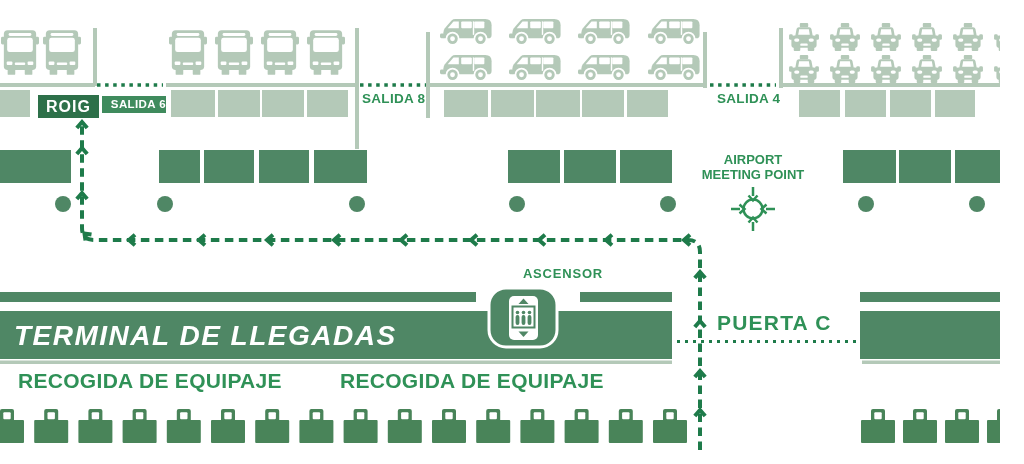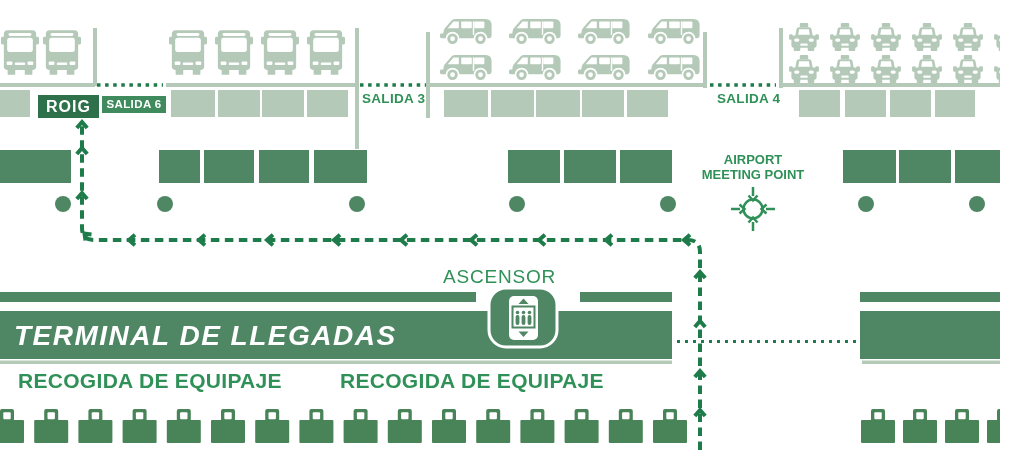--- a/index.html
+++ b/index.html
@@ -7,28 +7,28 @@
     position:relative;width:1000px;height:464px;overflow:hidden;background:#fff;
     font-family:"Liberation Sans",sans-serif;
   }
   .stage svg{position:absolute;left:0;top:0;}
   .lbl{position:absolute;white-space:nowrap;}
   .badge-roig{
     left:38px;top:95px;width:61px;height:23px;line-height:23px;text-align:center;
     background:var(--roig_bg);color:#fff;font-weight:800;font-size:16px;letter-spacing:1px;
   }
   .badge-salida6{
-    left:102px;top:96px;width:64px;height:17px;line-height:17px;text-align:center;
+    left:102px;top:96px;width:64px;height:17px;line-height:17px;text-align:right;
     background:var(--salida6_bg);color:#fff;font-weight:700;font-size:11.5px;letter-spacing:.4px;
   }
   .g-text{color:var(--text_green);}
   .lbl-salida5{left:362px;top:91px;font-size:13.5px;font-weight:600;letter-spacing:.3px;}
   .lbl-salida4{left:717px;top:91px;font-size:13.5px;font-weight:600;letter-spacing:.3px;}
   .lbl-meeting{left:673px;top:152px;width:160px;text-align:center;font-size:13px;font-weight:600;line-height:15px;white-space:pre-line;}
-  .lbl-ascensor{left:443px;top:266px;width:160px;text-align:left;font-size:19px;font-weight:400;letter-spacing:.8px;}
+  .lbl-ascensor{left:443px;top:266px;width:160px;text-align:right;font-size:13px;font-weight:700;letter-spacing:.8px;}
   .lbl-terminal{left:14px;top:320px;color:#fff;font-size:28px;font-weight:700;letter-spacing:1.5px;font-style:italic;}
   .lbl-puerta{left:717px;top:311px;font-size:21px;font-weight:600;letter-spacing:1.2px;}
   .lbl-recogida1{left:18px;top:369px;font-size:21px;font-weight:700;letter-spacing:.3px;}
   .lbl-recogida2{left:340px;top:369px;font-size:21px;font-weight:700;letter-spacing:.3px;}
 </style>
 </head>
 <body>
 
 <div class="stage">
 
@@ -237,21 +237,22 @@
         <circle cx="523.5" cy="312.5" r="1.8" fill="#4f8765"></circle>
         <rect x="521.6" y="315" width="3.8" height="10" rx="1.9" fill="#4f8765"></rect>
         <circle cx="529.5" cy="312.5" r="1.8" fill="#4f8765"></circle>
         <rect x="527.6" y="315" width="3.8" height="10" rx="1.9" fill="#4f8765"></rect>
         <path d="M 523.5 337 L 518.5 331.5 L 528.5 331.5 Z" fill="#4f8765"></path>
       </g>
   </svg>
 
   <div class="lbl badge-roig">ROIG</div>
   <div class="lbl badge-salida6">SALIDA 6</div>
-  <div class="lbl lbl-salida5 g-text">SALIDA 3</div>
+  <div class="lbl lbl-salida5 g-text">SALIDA 8</div>
   <div class="lbl lbl-salida4 g-text">SALIDA 4</div>
   <div class="lbl lbl-meeting g-text">AIRPORT
 MEETING POINT</div>
   <div class="lbl lbl-ascensor g-text">ASCENSOR</div>
   <div class="lbl lbl-terminal">TERMINAL DE LLEGADAS</div>
+  <div class="lbl lbl-puerta g-text">PUERTA C</div>
   <div class="lbl lbl-recogida1 g-text">RECOGIDA DE EQUIPAJE</div>
   <div class="lbl lbl-recogida2 g-text">RECOGIDA DE EQUIPAJE</div>
 </div>
 
 </body></html>

